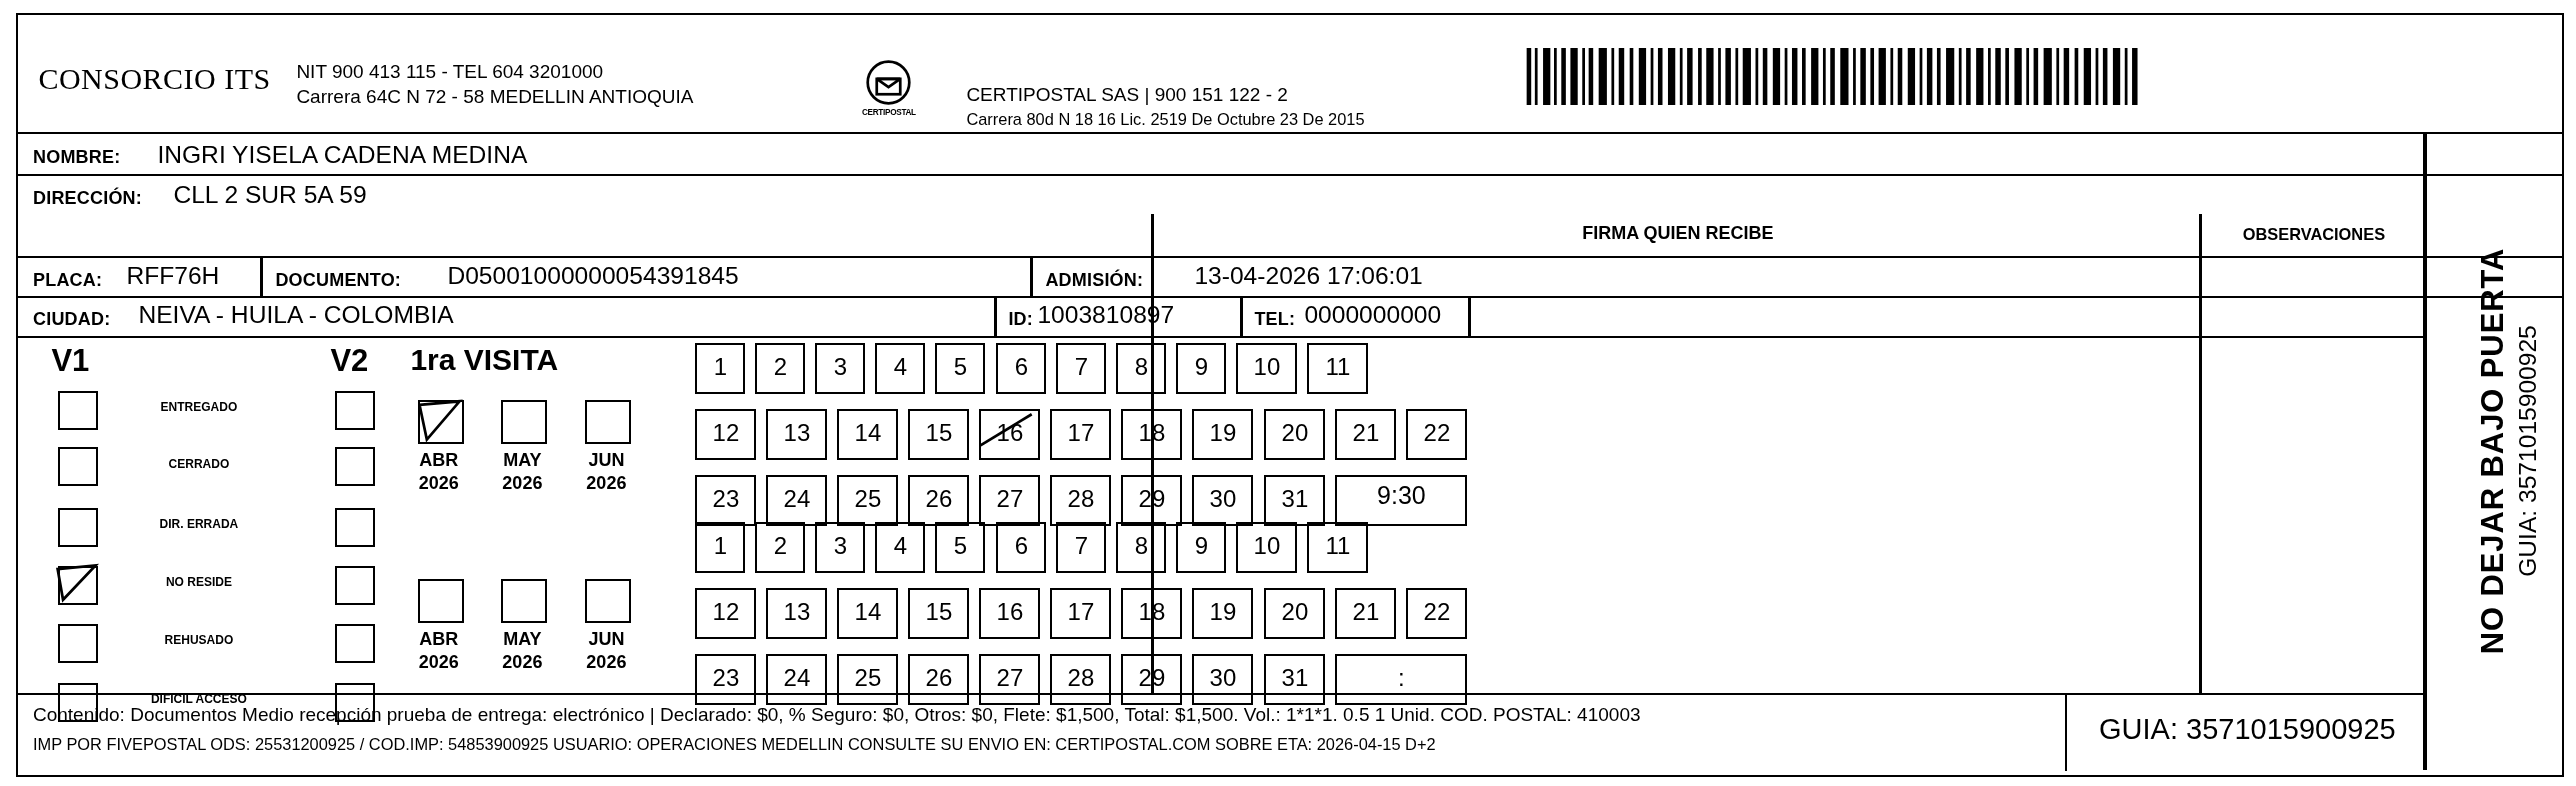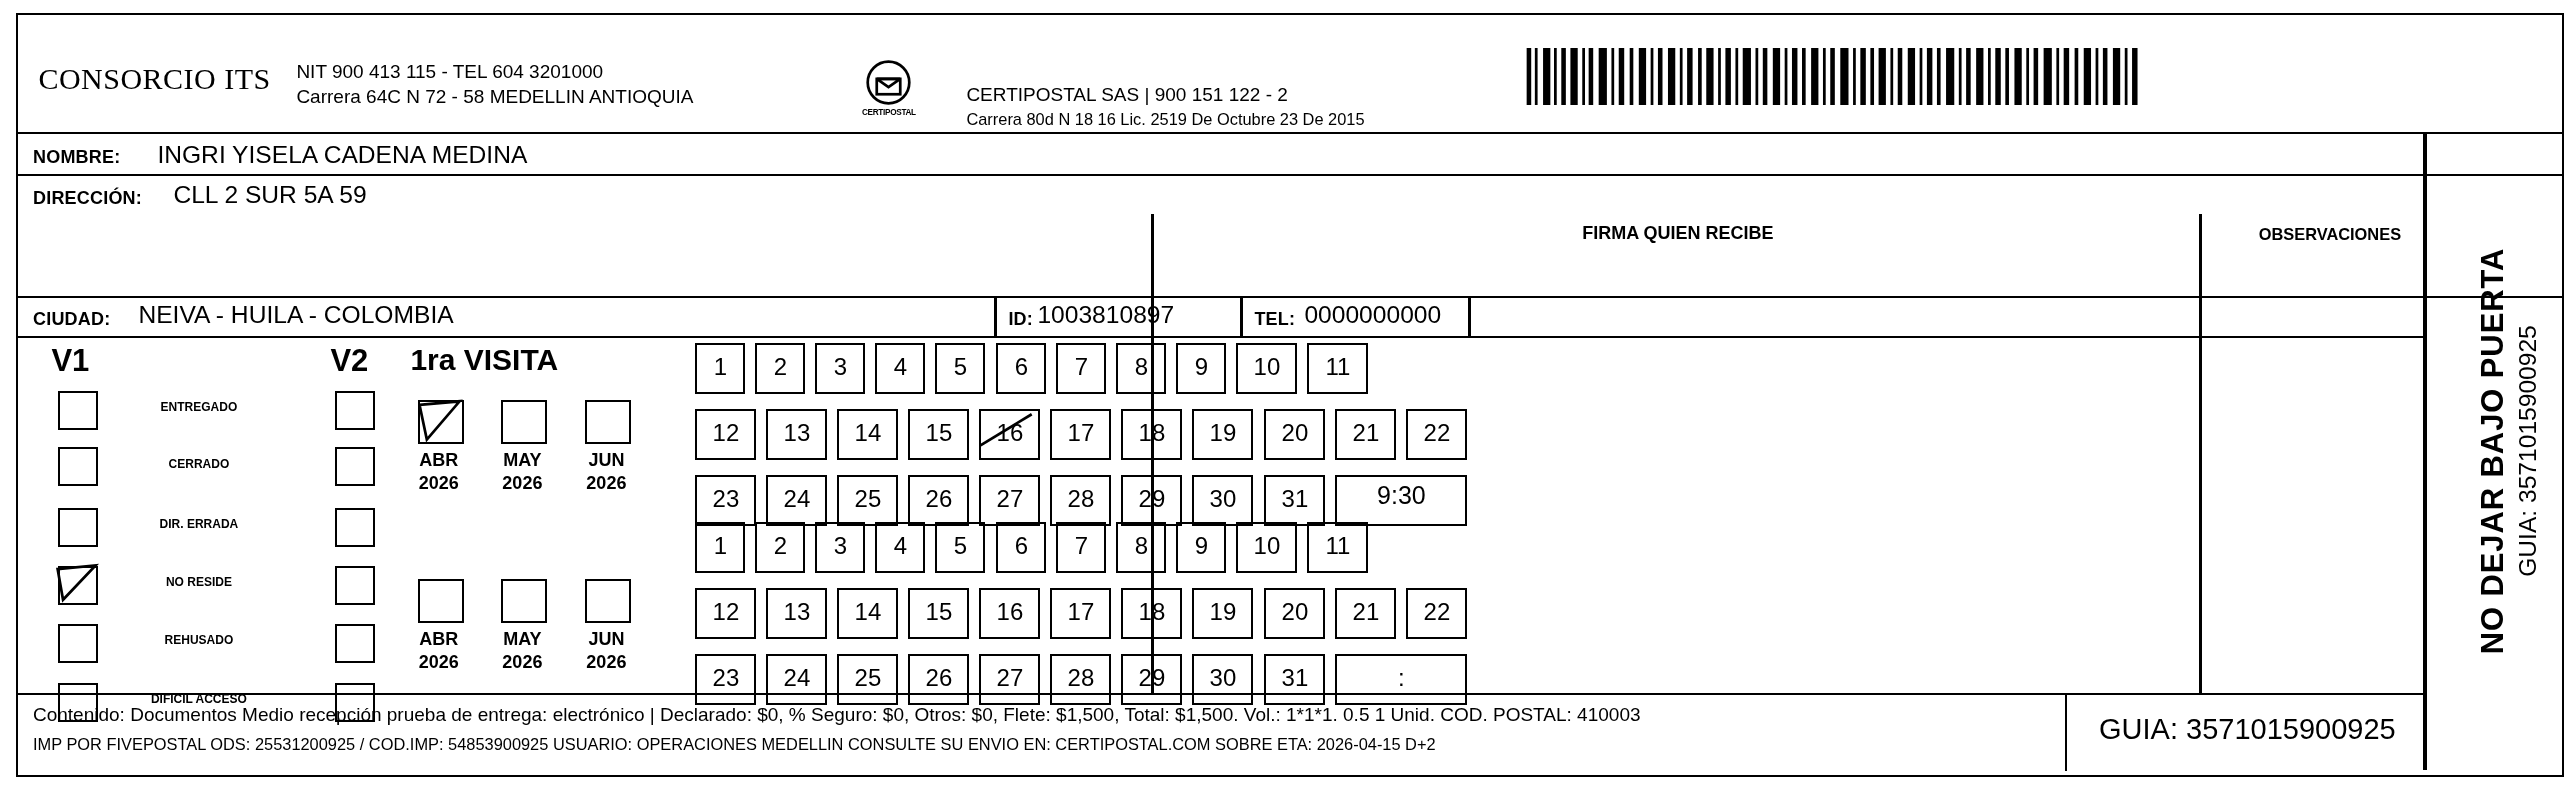--- a/index.html
+++ b/index.html
@@ -27,21 +27,21 @@
   .r-tipo{top:199px;height:42px;}
   .r-placa{top:241px;height:40px;}
   .r-ciudad{top:281px;height:40px;}
   .fld-lbl{position:absolute;font-size:18px;font-weight:bold;letter-spacing:0.2px;}
   .fld-val{position:absolute;font-size:24.6px;}
   .vline{position:absolute;width:2.7px;background:#000;}
 
   
   .firma-head{position:absolute;left:1135px;top:199px;width:1049px;height:42px;}
   .firma-head .t{position:absolute;width:100%;text-align:center;top:9px;font-size:18px;font-weight:bold;}
-  .obs-head{position:absolute;left:2184px;top:199px;width:223px;height:27px;margin-left:16px;}
+  .obs-head{position:absolute;left:2184px;top:199px;width:223px;height:27px;}
   .obs-head .t{position:absolute;width:100%;text-align:center;top:11px;font-size:16.4px;font-weight:bold;}
   .firma-box{position:absolute;left:1135px;top:241px;width:1049px;height:438px;}
   .obs-box{position:absolute;left:2184px;top:241px;width:223px;height:438px;}
 
   
   .vstrip{position:absolute;left:2407px;top:117px;width:131px;height:638px;border-left:2.7px solid #000;}
   .vstrip .vtxt{position:absolute;left:50%;top:50%;transform:translate(-50%,-50%) rotate(-90deg);white-space:nowrap;
                 font-size:31px;font-weight:bold;letter-spacing:0.9px;}
   .vstrip .vtxt2{position:absolute;left:50%;top:50%;transform:translate(-50%,-50%) rotate(-90deg) translateY(35px);white-space:nowrap;
                 font-size:24.6px;}
@@ -177,20 +177,31 @@
       <span class="fld-lbl" style="left:14.6px;top:12.8px;">NOMBRE:</span>
       <span class="fld-val" style="left:139px;top:7.3px;">INGRI YISELA CADENA MEDINA</span>
     </div>
 
     <div class="row r-direccion">
       <span class="fld-lbl" style="left:14.6px;top:12px;">DIRECCIÓN:</span>
       <span class="fld-val" style="left:155px;top:5.5px;">CLL 2 SUR 5A 59</span>
     </div>
 
 
+    <div class="row r-placa">
+      <span class="fld-lbl" style="left:14.6px;top:12px;">PLACA:</span>
+      <span class="fld-val" style="left:108px;top:4.6px;">RFF76H</span>
+      <div class="vline" style="left:242px;top:0;height:40px;"></div>
+      <span class="fld-lbl" style="left:257px;top:12px;">DOCUMENTO:</span>
+      <span class="fld-val" style="left:429px;top:4.6px;">D05001000000054391845</span>
+      <div class="vline" style="left:1012px;top:0;height:40px;"></div>
+      <span class="fld-lbl" style="left:1027px;top:12px;">ADMISIÓN:</span>
+      <span class="fld-val" style="left:1176px;top:4.6px;">13-04-2026 17:06:01</span>
+      <div class="vline" style="left:1135px;top:0;height:0;"></div>
+    </div>
 
     <div class="row r-ciudad">
       <span class="fld-lbl" style="left:14.6px;top:11px;">CIUDAD:</span>
       <span class="fld-val" style="left:120px;top:3.6px;">NEIVA - HUILA - COLOMBIA</span>
       <div class="vline" style="left:976px;top:0;height:40px;"></div>
       <span class="fld-lbl" style="left:990px;top:11px;">ID:</span>
       <span class="fld-val" style="left:1019px;top:3.6px;">1003810897</span>
       <div class="vline" style="left:1222px;top:0;height:40px;"></div>
       <span class="fld-lbl" style="left:1236px;top:11px;">TEL:</span>
       <span class="fld-val" style="left:1286px;top:3.6px;">0000000000</span>

